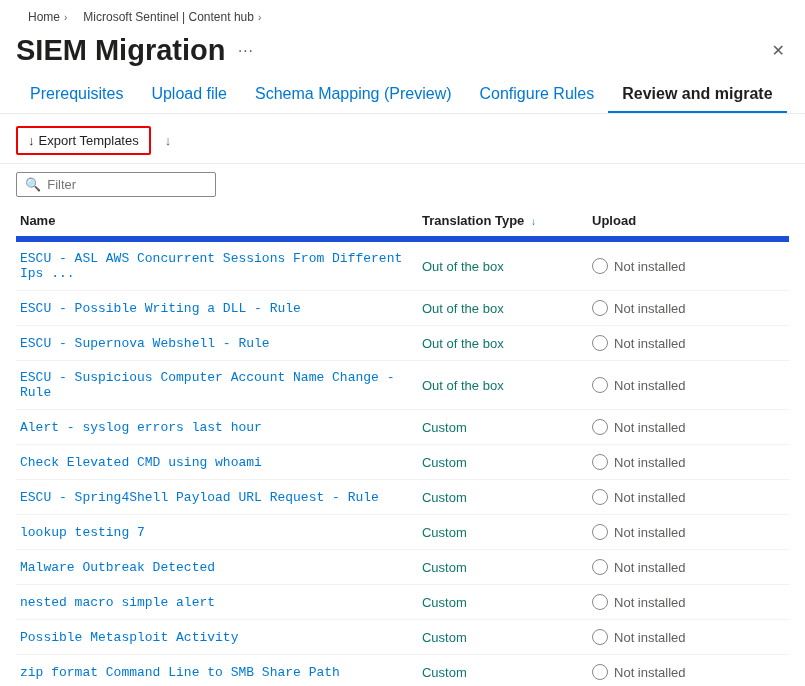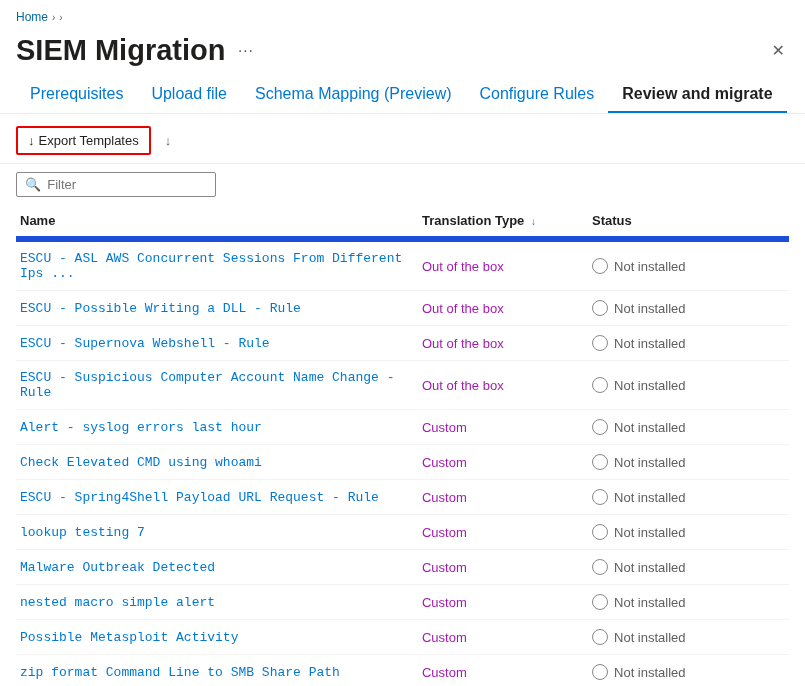--- a/index.html
+++ b/index.html
@@ -14,22 +14,23 @@
 
     .breadcrumb {
       display: flex;
       align-items: center;
       padding: 10px 16px 6px;
       font-size: 12px;
       color: #605e5c;
       gap: 4px;
     }
     .breadcrumb a {
-      color: #0369a1;
+      color: #404040;
       text-decoration: none;
+      margin-left: 12px;
     }
     .breadcrumb .chevron {
       color: #605e5c;
       font-size: 10px;
     }
 
     .panel-header {
       display: flex;
       align-items: center;
       justify-content: space-between;
@@ -175,21 +176,21 @@
       padding: 9px 4px;
       font-size: 13px;
       vertical-align: middle;
     }
     .name-cell {
       color: #0078d4;
       cursor: pointer;
       font-family: Liberation Mono, monospace;
     }
     .type-cell {
-      color: #a21caf;
+      color: #0f766e;
     }
     .status-cell {
       display: flex;
       align-items: center;
       gap: 6px;
       color: #605e5c;
     }
     .status-circle {
       width: 16px;
       height: 16px;
@@ -202,20 +203,21 @@
     .col-name { width: 52%; }
     .col-type { width: 22%; }
     .col-status { width: 26%; }
   </style>
 </head>
 <body>
 
 <div class="breadcrumb">
   <a href="#">Home</a>
   <span class="chevron">›</span>
+  <a href="#">Microsoft Sentinel | Content hub</a>
   <span class="chevron">›</span>
 </div>
 
 <div class="panel-header">
   <div class="panel-title-row">
     <span class="panel-title">SIEM Migration</span>
     <button class="ellipsis-btn">···</button>
   </div>
   <button class="close-btn">✕</button>
 </div>
@@ -247,21 +249,21 @@
 
 <div class="table-container">
   <table>
     <thead>
       <tr>
         <th class="col-name">Name</th>
         <th class="col-type">
           <span>Translation Type</span>
           <span class="sort-icon">↓</span>
         </th>
-        <th class="col-status">Status</th>
+        <th class="col-status">Upload</th>
       </tr>
     </thead>
     <tbody id="table-body">
     <tr>
           <td class="name-cell col-name">ESCU - ASL AWS Concurrent Sessions From Different Ips ...</td>
           <td class="type-cell col-type">Out of the box</td>
           <td class="col-status">
             <div class="status-cell">
               <div class="status-circle"></div>
               <span>Not installed</span>

